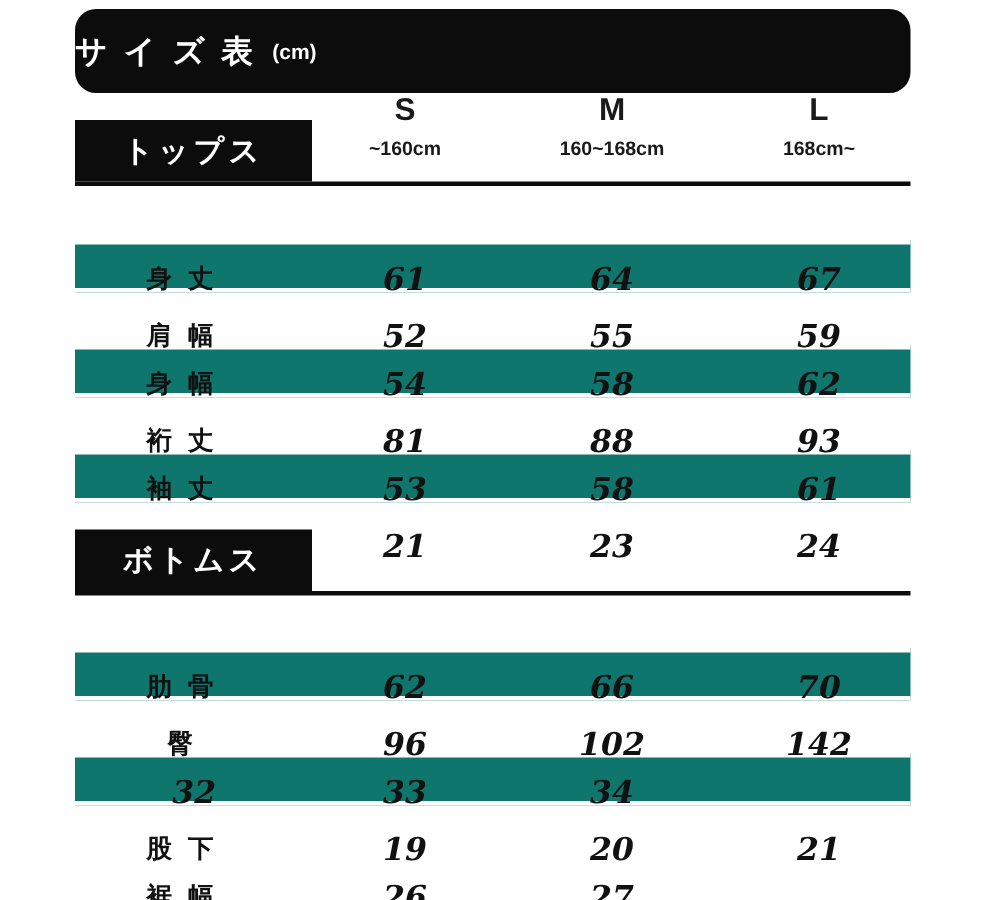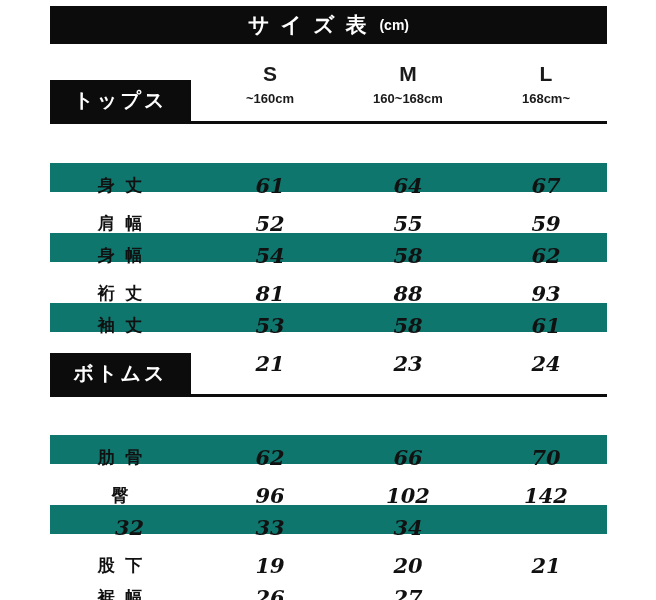--- a/index.html
+++ b/index.html
@@ -7,30 +7,30 @@
   body {
     width: 656px; height: 600px;
     font-family: "Liberation Sans", sans-serif;
     color: #1a1a1a;
     overflow: hidden;
   }
   .sheet { position: relative; width: 656px; height: 600px; background: #ffffff; }
 
   
   .title-bar {
-    position: absolute; left: 50px; top: 6px; width: 557px; height: 38px;
+    position: absolute; left: 50px; top: 6px; width: 557px; height: 56px;
     background: #0c0c0c; color: #ffffff;
-    display: flex; align-items: center; justify-content: center;
+    display: flex; align-items: center;  border-radius: 14px;
   }
   .title-text { font-size: 21px; font-weight: bold; letter-spacing: 11px; }
   .title-unit { font-size: 14px; font-weight: bold; margin-left: 2px; letter-spacing: 0; }
 
   
   .badge {
-    position: absolute; left: 50px; width: 141px; height: 41px;
+    position: absolute; left: 50px; width: 158px; height: 41px;
     background: #0c0c0c; color: #ffffff;
     display: flex; align-items: center; justify-content: center;
     font-size: 20px; font-weight: bold; letter-spacing: 3px;
   }
   .badge.tops    { top: 80px; }
   .badge.bottoms { top: 353px; }
   .rule { position: absolute; left: 50px; width: 557px; height: 3px; background: #0c0c0c; }
   .rule.tops    { top: 121px; }
   .rule.bottoms { top: 394px; }
 

